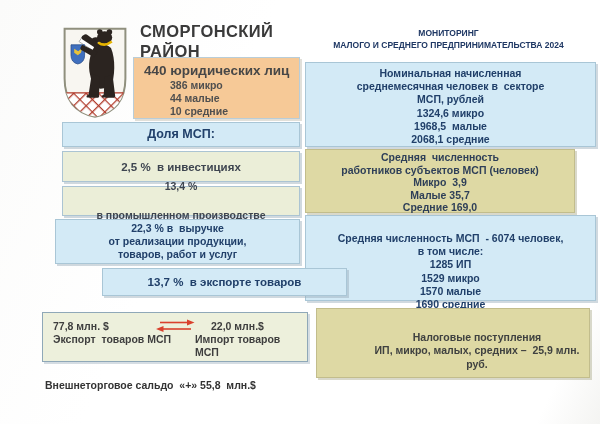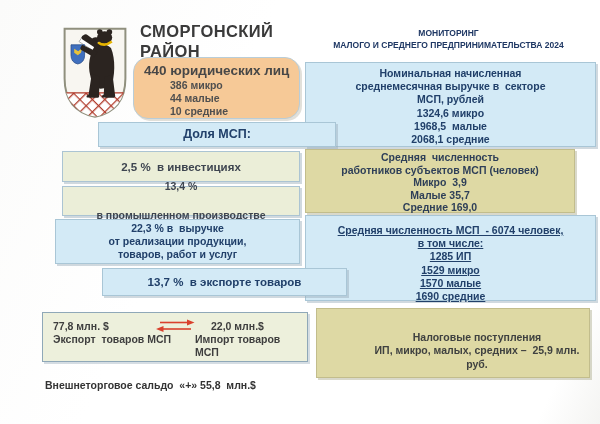--- a/index.html
+++ b/index.html
@@ -14,21 +14,21 @@
   .tan{background:#ded9a4; border-color:#c2bd8c; box-shadow:2px 2px 0 rgba(160,160,125,.4); color:#2e3f58;}
   .pale{background:#ebeed8; border-color:#abc4d3; box-shadow:2px 2px 0 rgba(150,170,185,.45); color:#3e4550;}
   .orange{background:#f6c997; border-color:#b9cdd8; box-shadow:2px 2px 0 rgba(170,165,150,.35); color:#474747;}
   .trade{background:#edf0dc; border-color:#8fa8b8; box-shadow:2px 2px 0 rgba(150,170,185,.4); color:#3e3e3e;padding-left:30px;}
   .center{text-align:center;}
   .vcenter{display:flex; flex-direction:column; justify-content:center;}
   .t{white-space:pre-wrap;}
   .f9 {font-size:8.5px;  line-height:12px;}
   .f10{font-size:10.5px; line-height:13.2px;}
   .f11{font-size:11.5px; line-height:14px;}
-  .f12{font-size:12.5px; line-height:15px;margin-left:36px;}
+  .f12{font-size:12.5px; line-height:15px;}
   .f13{font-size:13.5px; line-height:17px;}
   .f16{font-size:16.5px; line-height:19.5px;}
 </style>
 </head>
 <body>
 
 <div class="page">
 
   <div class="abs" style="left:55px; top:24px; width:80px; height:96px;">
     <svg width="80" height="96" viewBox="0 0 100 120">
@@ -64,52 +64,52 @@
       </g>
       <path d="M54,23 Q62,29 71,22" stroke="#e6b400" stroke-width="3.2" fill="none"></path>
     </svg>
   </div>
 
   <div class="abs f16" style="left:140px; top:22px; color:#3a3a3a; letter-spacing:.4px;">
     <div class="t">СМОРГОНСКИЙ</div>
     <div class="t">РАЙОН</div>
   </div>
 
-  <div class="box orange" style="left:133px; top:57px; width:167px; height:62px; padding:4px 4px 0 10px;border-radius:15px;">
+  <div class="box orange" style="left:133px; top:57px; width:167px; height:62px; padding:4px 4px 0 10px;">
     <div class="t f13">440 юридических лиц</div>
     <div class="f10" style="margin-left:26px; color:#4f4f4f;">
       <div class="t">386 микро</div>
       <div class="t">44 малые</div>
       <div class="t">10 средние</div>
     </div>
   </div>
 
   <div class="abs center f9" style="left:302px; top:27px; width:293px; color:#1f3864;">
     <div class="t">МОНИТОРИНГ</div>
     <div class="t">МАЛОГО И СРЕДНЕГО ПРЕДПРИНИМАТЕЛЬСТВА 2024</div>
   </div>
 
   <div class="box blue center f10" style="left:305px; top:62px; width:291px; height:85px; padding-top:4px;">
     <div class="t">Номинальная начисленная</div>
-    <div class="t">среднемесячная выручке в  секторе</div>
+    <div class="t">среднемесячная человек в  секторе</div>
     <div class="t">МСП, рублей</div>
     <div class="t">1324,6 микро</div>
     <div class="t">1968,5  малые</div>
     <div class="t">2068,1 средние</div>
   </div>
 
   <div class="box tan center f10" style="left:305px; top:149px; width:270px; height:64px; padding-top:1px; line-height:12.6px;">
     <div class="t">Средняя  численность</div>
     <div class="t">работников субъектов МСП (человек)</div>
     <div class="t">Микро  3,9</div>
     <div class="t">Малые 35,7</div>
     <div class="t">Средние 169,0</div>
   </div>
 
-  <div class="box blue center f10" style="left:305px; top:215px; width:291px; height:86px; padding-top:8px;text-decoration:underline;">
+  <div class="box blue center f10" style="left:305px; top:215px; width:291px; height:86px; padding-top:16px;">
     <div class="t">Средняя численность МСП  - 6074 человек,</div>
     <div class="t">в том числе:</div>
     <div class="t">1285 ИП</div>
     <div class="t">1529 микро</div>
     <div class="t">1570 малые</div>
     <div class="t">1690 средние</div>
   </div>
 
   <div class="box tan center vcenter f10" style="left:316px; top:308px; width:274px; height:70px; padding-top:16px; color:#3f4140;padding-left:48px;">
     <div class="t">Налоговые поступления</div>

